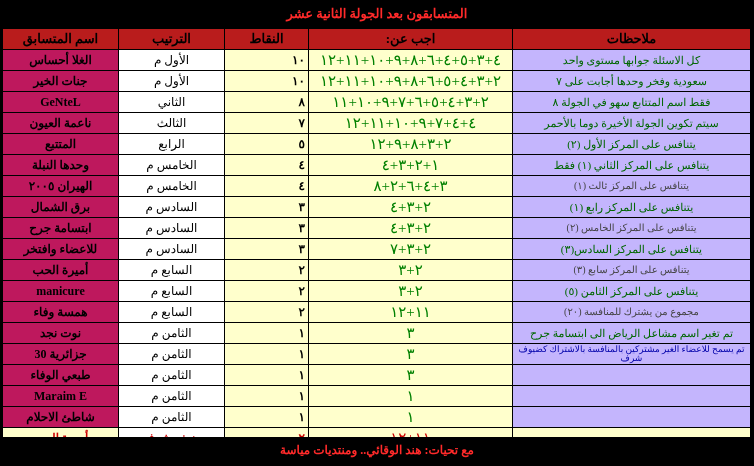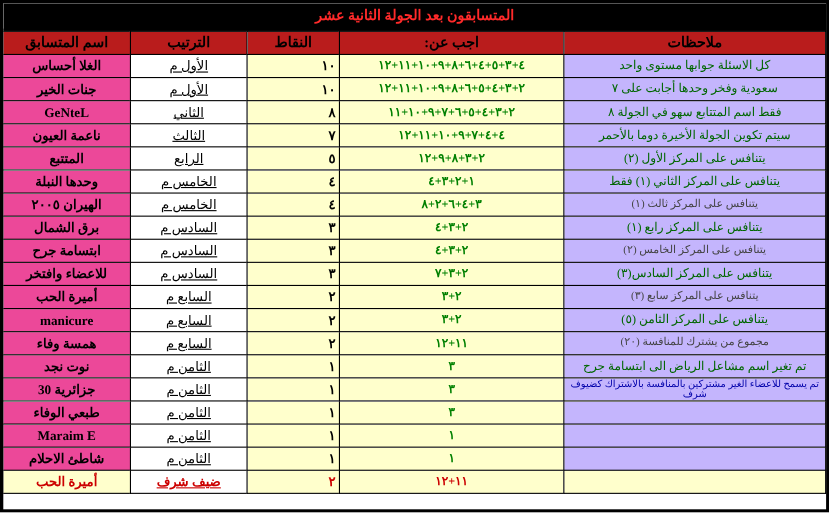--- a/index.html
+++ b/index.html
@@ -57,46 +57,45 @@
     height: 22px;
   }
   
   col.c-notes  { width: 238px; }
   col.c-answer { width: 204px; }
   col.c-points { width: 84px;  }
   col.c-rank   { width: 106px; }
   col.c-name   { width: 116px; }
 
   td.name {
-    background: #ec4899;
+    background: #be185d;
     color: #000000;
     font-weight: bold;
     text-align: center;
     font-size: 12px;
   }
   td.rank {
     background: #ffffff;
     color: #000000;
     text-align: center;
     font-size: 12px;
-    text-decoration: underline;
   }
   td.points {
     background: #ffffcc;
     color: #000000;
     text-align: right;
     font-weight: bold;
     font-size: 12px;
   }
   td.answer {
     background: #ffffcc;
     color: #008000;
     text-align: center;
-    font-weight: bold;
-    font-size: 11px;
+    font-weight: normal;
+    font-size: 15px;
     direction: ltr;
   }
   td.notes {
     background: #c4b5fd;
     color: #006600;
     text-align: center;
     font-size: 11px;
   }
   td.notes.dim { color: #444444; font-size: 10px; }
   td.notes.tiny { color: #0000aa; font-size: 9px; white-space: normal; line-height: 9px; font-family: Liberation Serif, serif; }
@@ -291,13 +290,14 @@
           <td class="notes"></td>
           <td class="answer">١١+١٢</td>
           <td class="points">٢</td>
           <td class="rank">ضيف شرف</td>
           <td class="name">أميرة الحب</td>
         </tr>
       </tbody>
     </table>
   </div>
 
+  <div class="footer-bar">مع تحيات: هند الوقائي.. ومنتديات مياسة</div>
 </div>
 
 </body></html>

